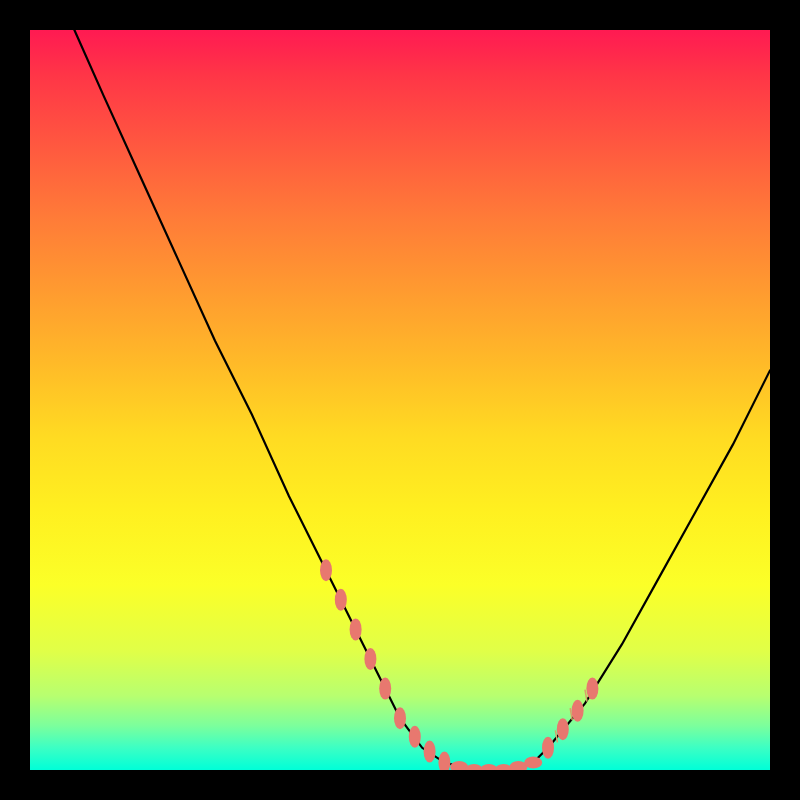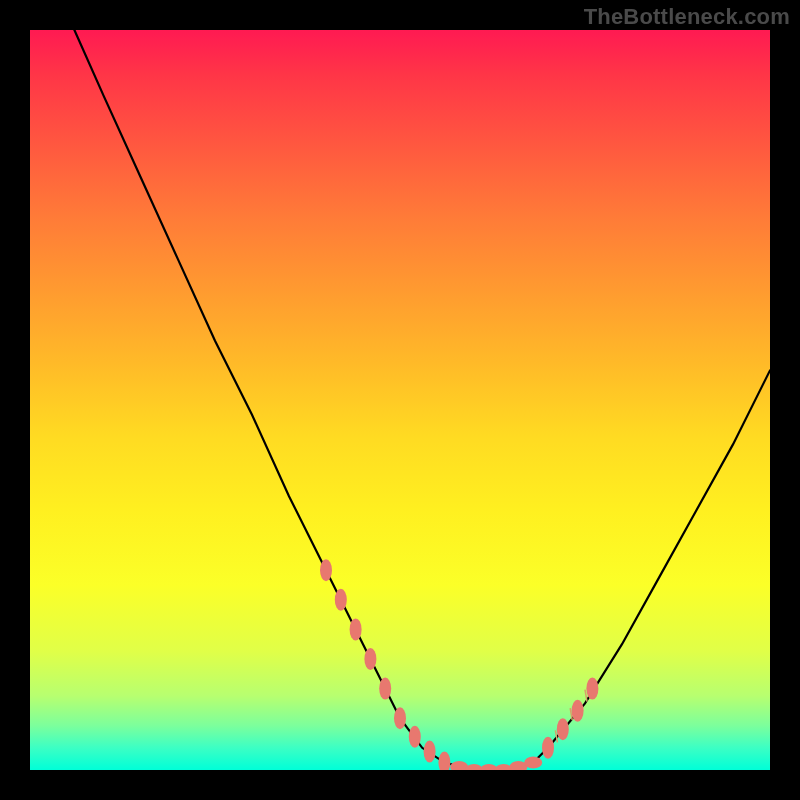--- a/index.html
+++ b/index.html
@@ -58,21 +58,20 @@
     top: 0;
     width: 740px;
     height: 740px;
     z-index: 2;
   }
 </style>
 </head>
 <body>
 
 <div class="frame">
-  <div class="watermark">TheBottleneck.com</div>
   <div class="plot-area">
     <svg class="curve" viewBox="0 0 740 740">
       <path id="main-curve" fill="none" stroke="#000" stroke-width="2.2" stroke-linecap="round" d="M44.4 0.0 L74.0 66.6 L111.0 148.0 L148.0 229.4 L185.0 310.8 L222.0 384.8 L259.0 466.2 L296.0 540.2 L333.0 614.2 L355.2 658.6 L370.0 688.2 L392.2 717.8 L414.4 732.6 L444.0 740.0 L473.6 740.0 L503.2 732.6 L518.0 717.8 L555.0 673.4 L592.0 614.2 L629.0 547.6 L666.0 481.0 L703.0 414.4 L740.0 340.4"></path>
       <g id="ticks" stroke="#d6a26a" stroke-width="1.5">
           <line x1="518.0" y1="707.8" x2="520.0" y2="719.8"></line>
           <line x1="525.4" y1="700.4" x2="527.4" y2="712.4"></line>
           <line x1="532.8" y1="689.3" x2="534.8" y2="701.3"></line>
           <line x1="540.2" y1="678.2" x2="542.2" y2="690.2"></line>
           <line x1="547.6" y1="670.8" x2="549.6" y2="682.8"></line>
           <line x1="555.0" y1="659.7" x2="557.0" y2="671.7"></line>

